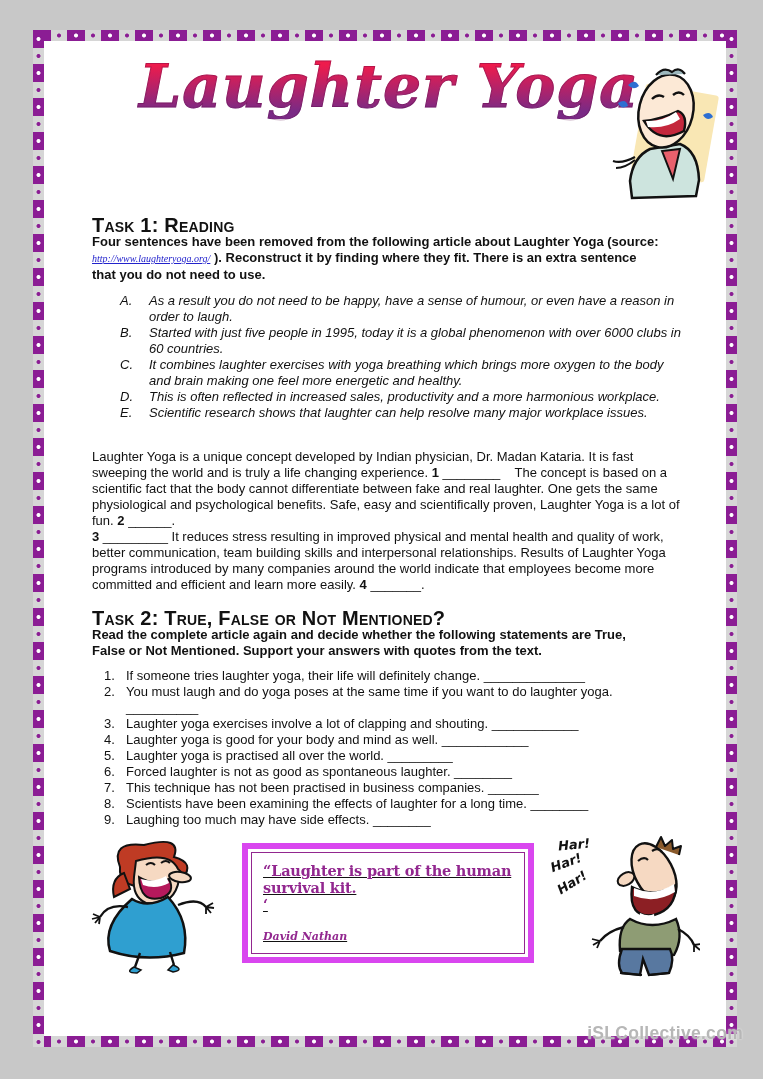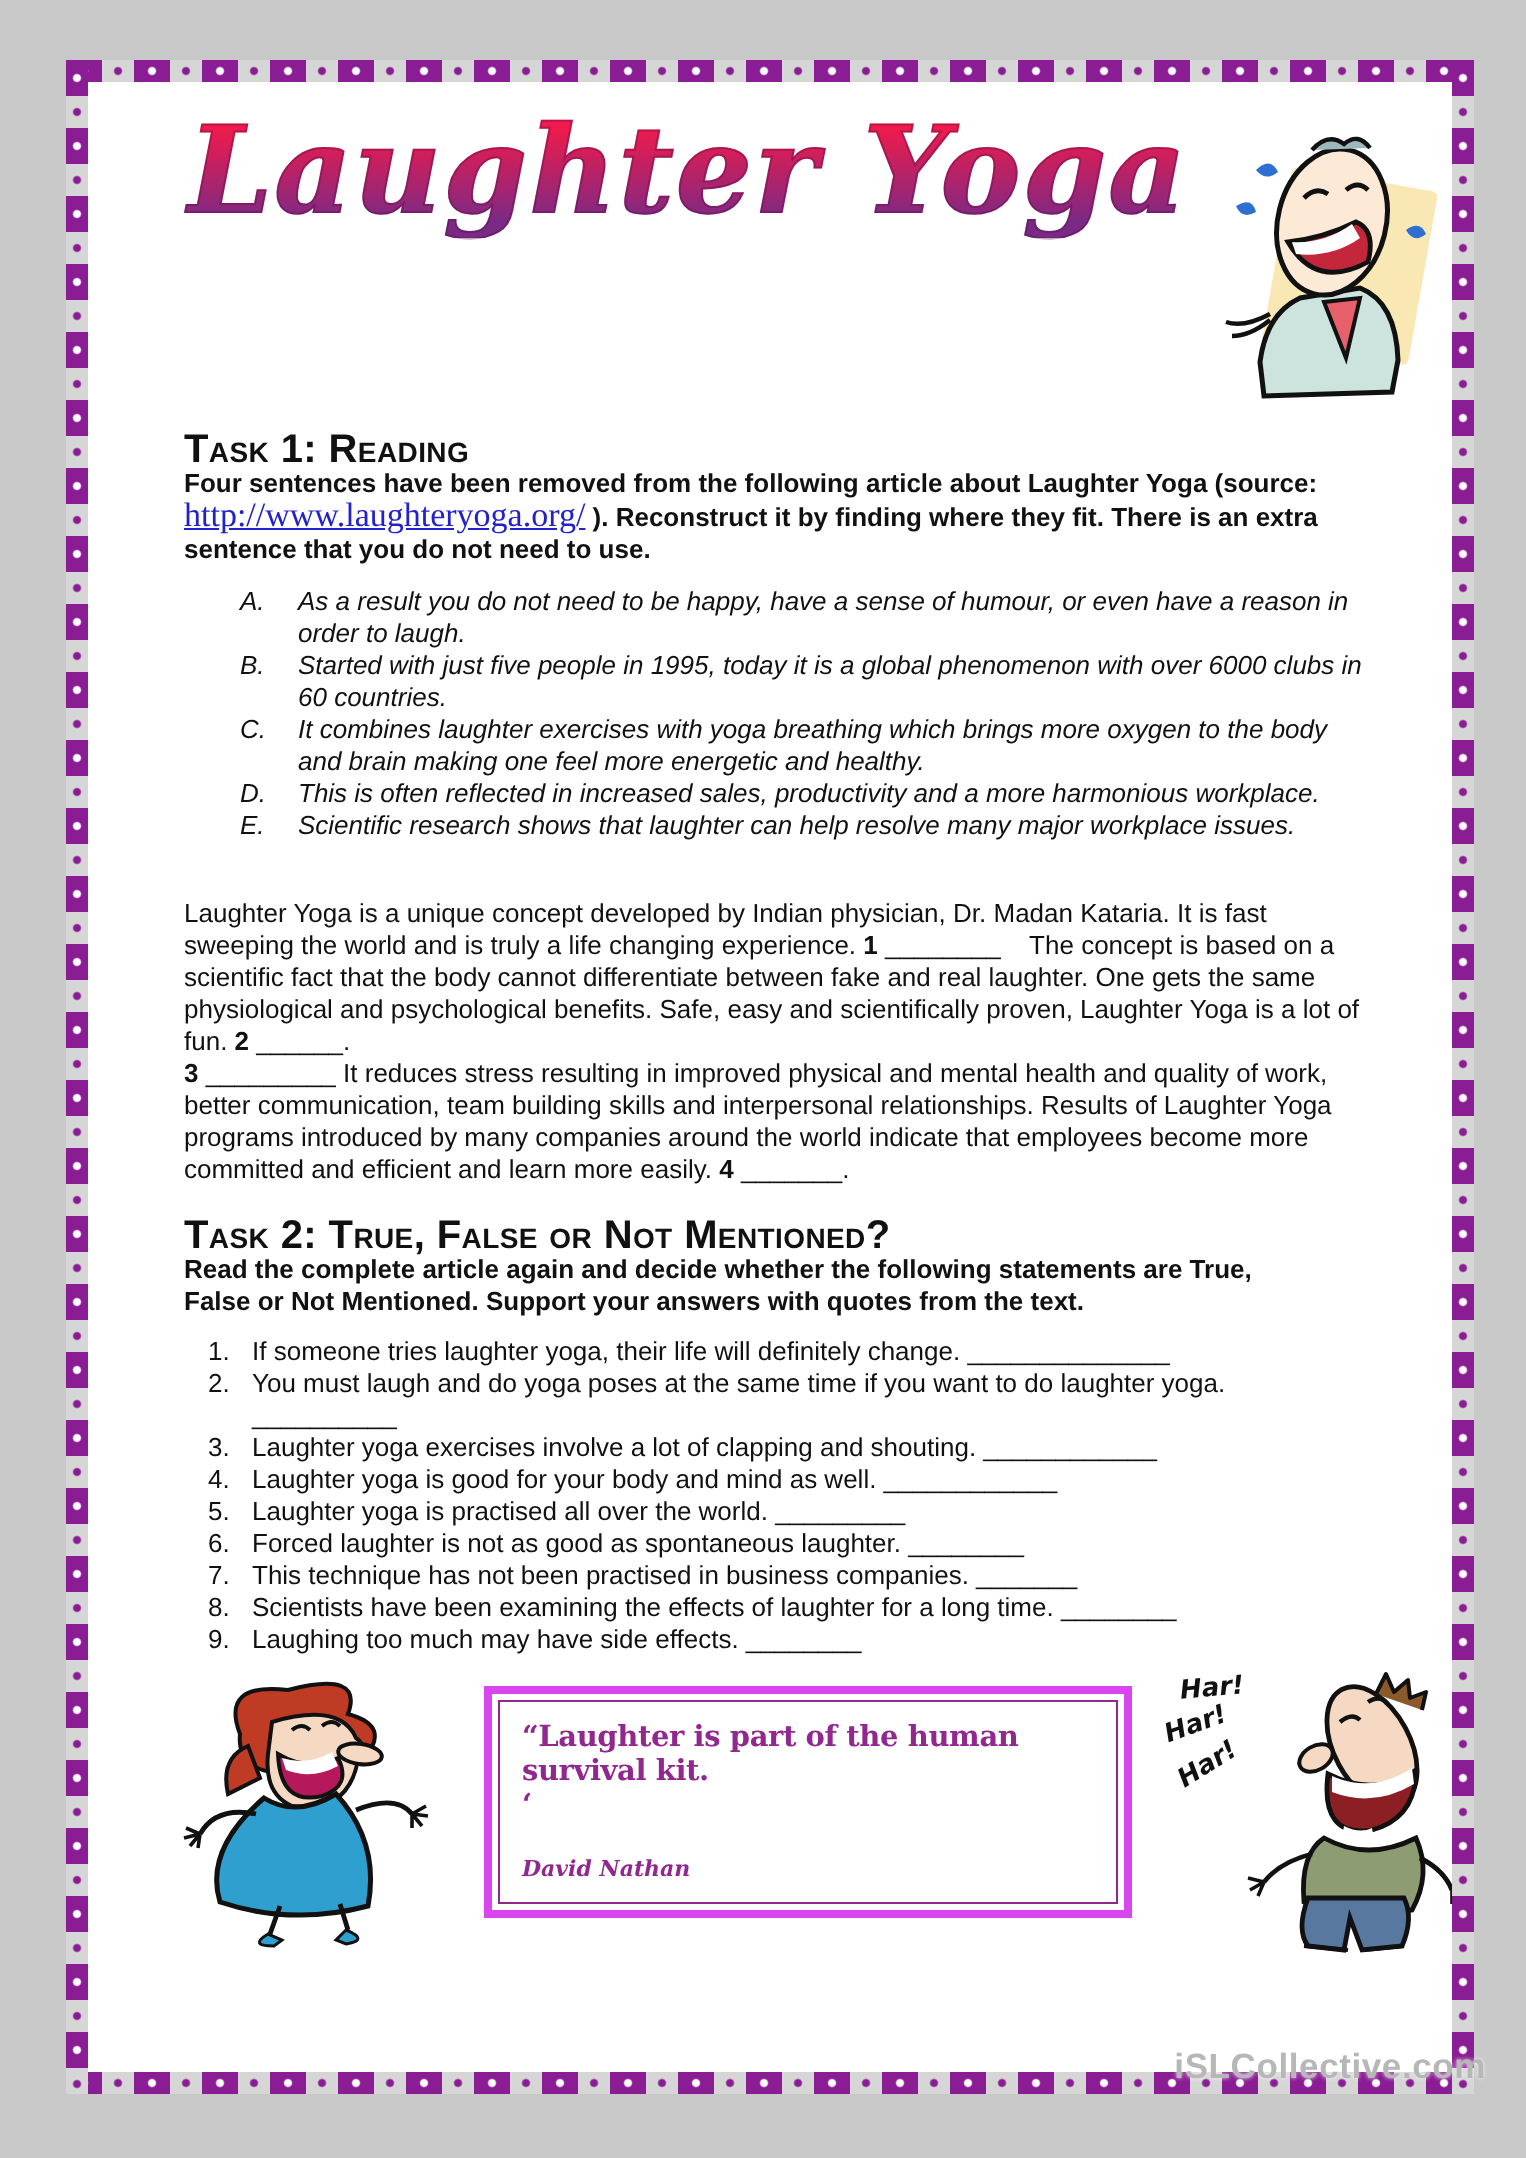--- a/index.html
+++ b/index.html
@@ -34,56 +34,56 @@
     background-image:
       radial-gradient(circle at 5.5px 9px,  #ffffff 0 1.6px, rgba(0,0,0,0) 2.4px),
       radial-gradient(circle at 5.5px 26px, #8b1d94 0 1.6px, rgba(0,0,0,0) 2.4px),
       linear-gradient(180deg, #8b1d94 0 18px, #d6d6d6 18px 34px);
     background-size:11px 34px; background-repeat:repeat;
   }
   .bt { top:0; } .bb { bottom:0; } .bl { left:0; } .br { right:0; }
 
   .inner { position:absolute; inset:11px; overflow:hidden; }
 
-  .header { position:relative; height:106px; }
+  .header { position:relative; height:106px;padding-left:45px; }
   .title {
     margin:12px 0 0 40px; width:520px; text-align:center;
     font-family:"DejaVu Serif", serif; font-style:italic; font-weight:bold;
     font-size:60px; line-height:1.1; letter-spacing:1px;
     background:linear-gradient(180deg, #ee1b4c 18%, #7a2a85 88%);
     -webkit-background-clip:text; background-clip:text; color:transparent;
     -webkit-text-stroke:1px rgba(90,10,70,.35);
   }
   .topman { position:absolute; right:2px; top:6px; width:122px; height:164px; z-index:2; }
 
   .content { padding:58px 38px 0 48px; font-size:13px; line-height:16px; }
   .taskhead {
     font-size:20px; font-weight:bold; font-variant:small-caps;
     margin:0 0 1px 0; letter-spacing:.2px;
   }
   .intro { font-weight:bold; margin:0; max-width:568px; }
   .link  { color:#2222cc; text-decoration:underline;
-           font-family:"Liberation Serif", serif; font-weight:normal; font-size:17px; }
+           font-family:"Liberation Serif", serif; font-weight:normal; font-size:10px;font-style:italic; }
   .options { margin:10px 0 0 28px; font-style:italic; }
   .opt { display:flex; }
   .opt .letter { flex:none; width:29px; }
   .opt .otext  { flex:1; max-width:553px; }
   .para { margin:28px 0 0 0; max-width:600px; }
   .para2 { margin-top:0; }
   .t2head { margin-top:17px; }
   .statements { margin:9px 0 0 12px; }
   .stmt { display:flex; }
   .stmt .num   { flex:none; width:22px; }
   .stmt .stext { flex:1; max-width:560px; }
 
   .footer-row { display:flex; align-items:flex-start; margin:7px 0 0 40px; height:142px; }
   .woman { width:146px; height:142px; flex:none; }
   .quote-box {
-    flex:none; width:324px; margin:8px 0 0 12px;
-    border:4px solid #d946ef; padding:3px; background:#fff;
+    flex:none; width:292px; margin:8px 0 0 12px;
+    border:6px solid #d946ef; padding:3px; background:#fff;text-decoration:underline;
   }
   .quote-inner { border:1px solid #92278f; padding:9px 11px 12px; height:102px; }
   .qline  {
     font-family:"DejaVu Serif", serif; font-weight:bold;
     color:#92278f; font-size:14.5px; line-height:17px; letter-spacing:-0.2px;
   }
   .qmark { height:16px; }
   .qauthor {
     font-family:"DejaVu Serif", serif; font-style:italic; font-weight:bold;
     color:#92278f; font-size:11px; margin-top:18px;

